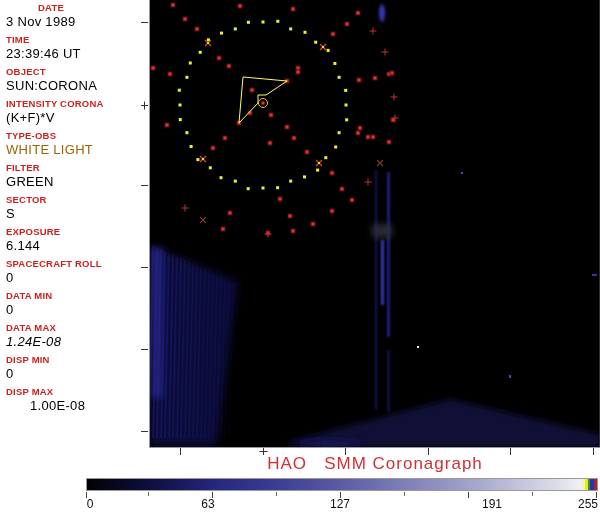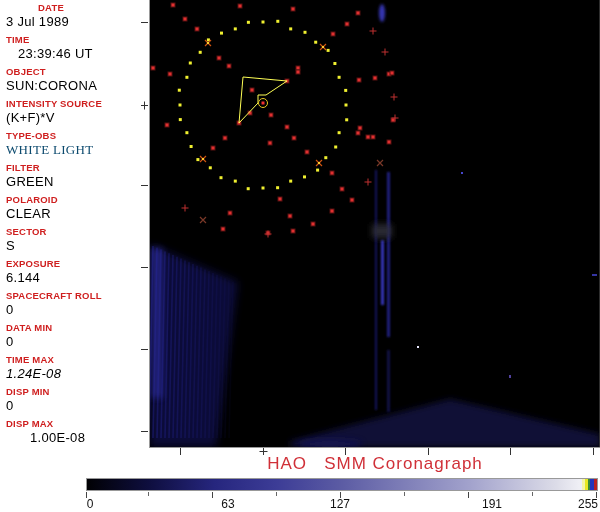--- a/index.html
+++ b/index.html
@@ -19,64 +19,60 @@
   .cblabel{position:absolute;top:0;font-size:12px;color:#111;transform:translateX(-50%);}
 </style>
 </head>
 <body>
 
 <div class="app">
 
   <div class="sb">
     <div class="sb-field">
       <div class="sb-label" style="color: rgb(207, 31, 31); padding-left: 32px;">DATE</div>
-      <div class="sb-value" style="color: rgb(0, 0, 0);">3 Jul 1989</div>
+      <div class="sb-value" style="color: rgb(0, 0, 0);">3 Nov 1989</div>
     </div>
     <div class="sb-field">
       <div class="sb-label" style="color: rgb(207, 31, 31);">TIME</div>
-      <div class="sb-value" style="color: rgb(0, 0, 0); margin-left: 12px;">23:39:46 UT</div>
+      <div class="sb-value" style="color: rgb(0, 0, 0);">23:39:46 UT</div>
     </div>
     <div class="sb-field">
       <div class="sb-label" style="color: rgb(207, 31, 31);">OBJECT</div>
       <div class="sb-value" style="color: rgb(0, 0, 0);">SUN:CORONA</div>
     </div>
     <div class="sb-field">
-      <div class="sb-label" style="color: rgb(207, 31, 31);">INTENSITY SOURCE</div>
+      <div class="sb-label" style="color: rgb(207, 31, 31);">INTENSITY CORONA</div>
       <div class="sb-value" style="color: rgb(0, 0, 0);">(K+F)*V</div>
     </div>
     <div class="sb-field">
       <div class="sb-label" style="color: rgb(207, 31, 31);">TYPE-OBS</div>
-      <div class="sb-value" style="color: #0c4a6e; font-family: Liberation Serif, serif;">WHITE LIGHT</div>
+      <div class="sb-value" style="color: #a16207;">WHITE LIGHT</div>
     </div>
     <div class="sb-field">
       <div class="sb-label" style="color: rgb(207, 31, 31);">FILTER</div>
       <div class="sb-value" style="color: rgb(0, 0, 0);">GREEN</div>
     </div>
     <div class="sb-field">
-      <div class="sb-label" style="color: rgb(207, 31, 31);">POLAROID</div>
-      <div class="sb-value" style="color: rgb(0, 0, 0);">CLEAR</div>
-    </div>
-    <div class="sb-field">
       <div class="sb-label" style="color: rgb(207, 31, 31);">SECTOR</div>
       <div class="sb-value" style="color: rgb(0, 0, 0);">S</div>
     </div>
     <div class="sb-field">
       <div class="sb-label" style="color: rgb(207, 31, 31);">EXPOSURE</div>
       <div class="sb-value" style="color: rgb(0, 0, 0);">6.144</div>
     </div>
     <div class="sb-field">
       <div class="sb-label" style="color: rgb(207, 31, 31);">SPACECRAFT ROLL</div>
       <div class="sb-value" style="color: rgb(0, 0, 0);">0</div>
     </div>
     <div class="sb-field">
       <div class="sb-label" style="color: rgb(207, 31, 31);">DATA MIN</div>
       <div class="sb-value" style="color: rgb(0, 0, 0);">0</div>
     </div>
     <div class="sb-field">
-      <div class="sb-label" style="color: rgb(207, 31, 31);">TIME MAX</div>
+      <div class="sb-label" style="color: rgb(207, 31, 31);">DATA MAX</div>
       <div class="sb-value" style="color: #000000; font-style: italic;">1.24E-08</div>
     </div>
     <div class="sb-field">
       <div class="sb-label" style="color: rgb(207, 31, 31);">DISP MIN</div>
       <div class="sb-value" style="color: rgb(0, 0, 0);">0</div>
     </div>
     <div class="sb-field">
       <div class="sb-label" style="color: rgb(207, 31, 31);">DISP MAX</div>
       <div class="sb-value" style="color: rgb(0, 0, 0); margin-left: 24px;">1.00E-08</div>
     </div>
@@ -87,21 +83,21 @@
         <div class="stripe" style="width: 3px; background: rgb(245, 245, 168);"></div>
         <div class="stripe" style="width: 3px; background: rgb(232, 232, 34);"></div>
         <div class="stripe" style="width: 2px; background: rgb(58, 138, 58);"></div>
         <div class="stripe" style="width: 4px; background: rgb(34, 54, 187);"></div>
         <div class="stripe" style="width: 3px; background: rgb(184, 34, 34);"></div>
       </div>
   </div>
 
   <div id="cb-labels">
     <span class="cblabel" style="left: 90px;">0</span>
-    <span class="cblabel" style="left: 228px;">63</span>
+    <span class="cblabel" style="left: 208px;">63</span>
     <span class="cblabel" style="left: 340px;">127</span>
     <span class="cblabel" style="left: 492px;">191</span>
     <span class="cblabel" style="left: 588px;">255</span>
   </div>
 
   <div class="title" id="title" style="color: rgb(208, 48, 56); text-align: center;">HAO   SMM Coronagraph</div>
 
   <svg id="scene" xmlns="http://www.w3.org/2000/svg" viewBox="0 0 600 512">
       <defs>
         <clipPath id="imclip">

